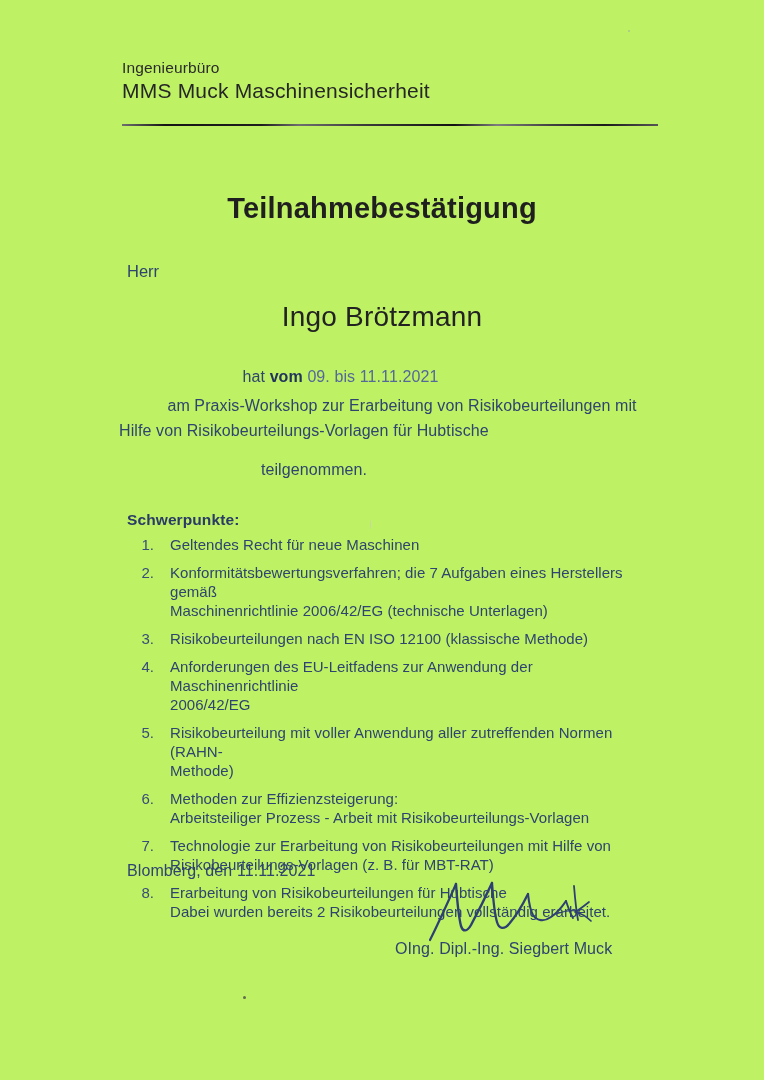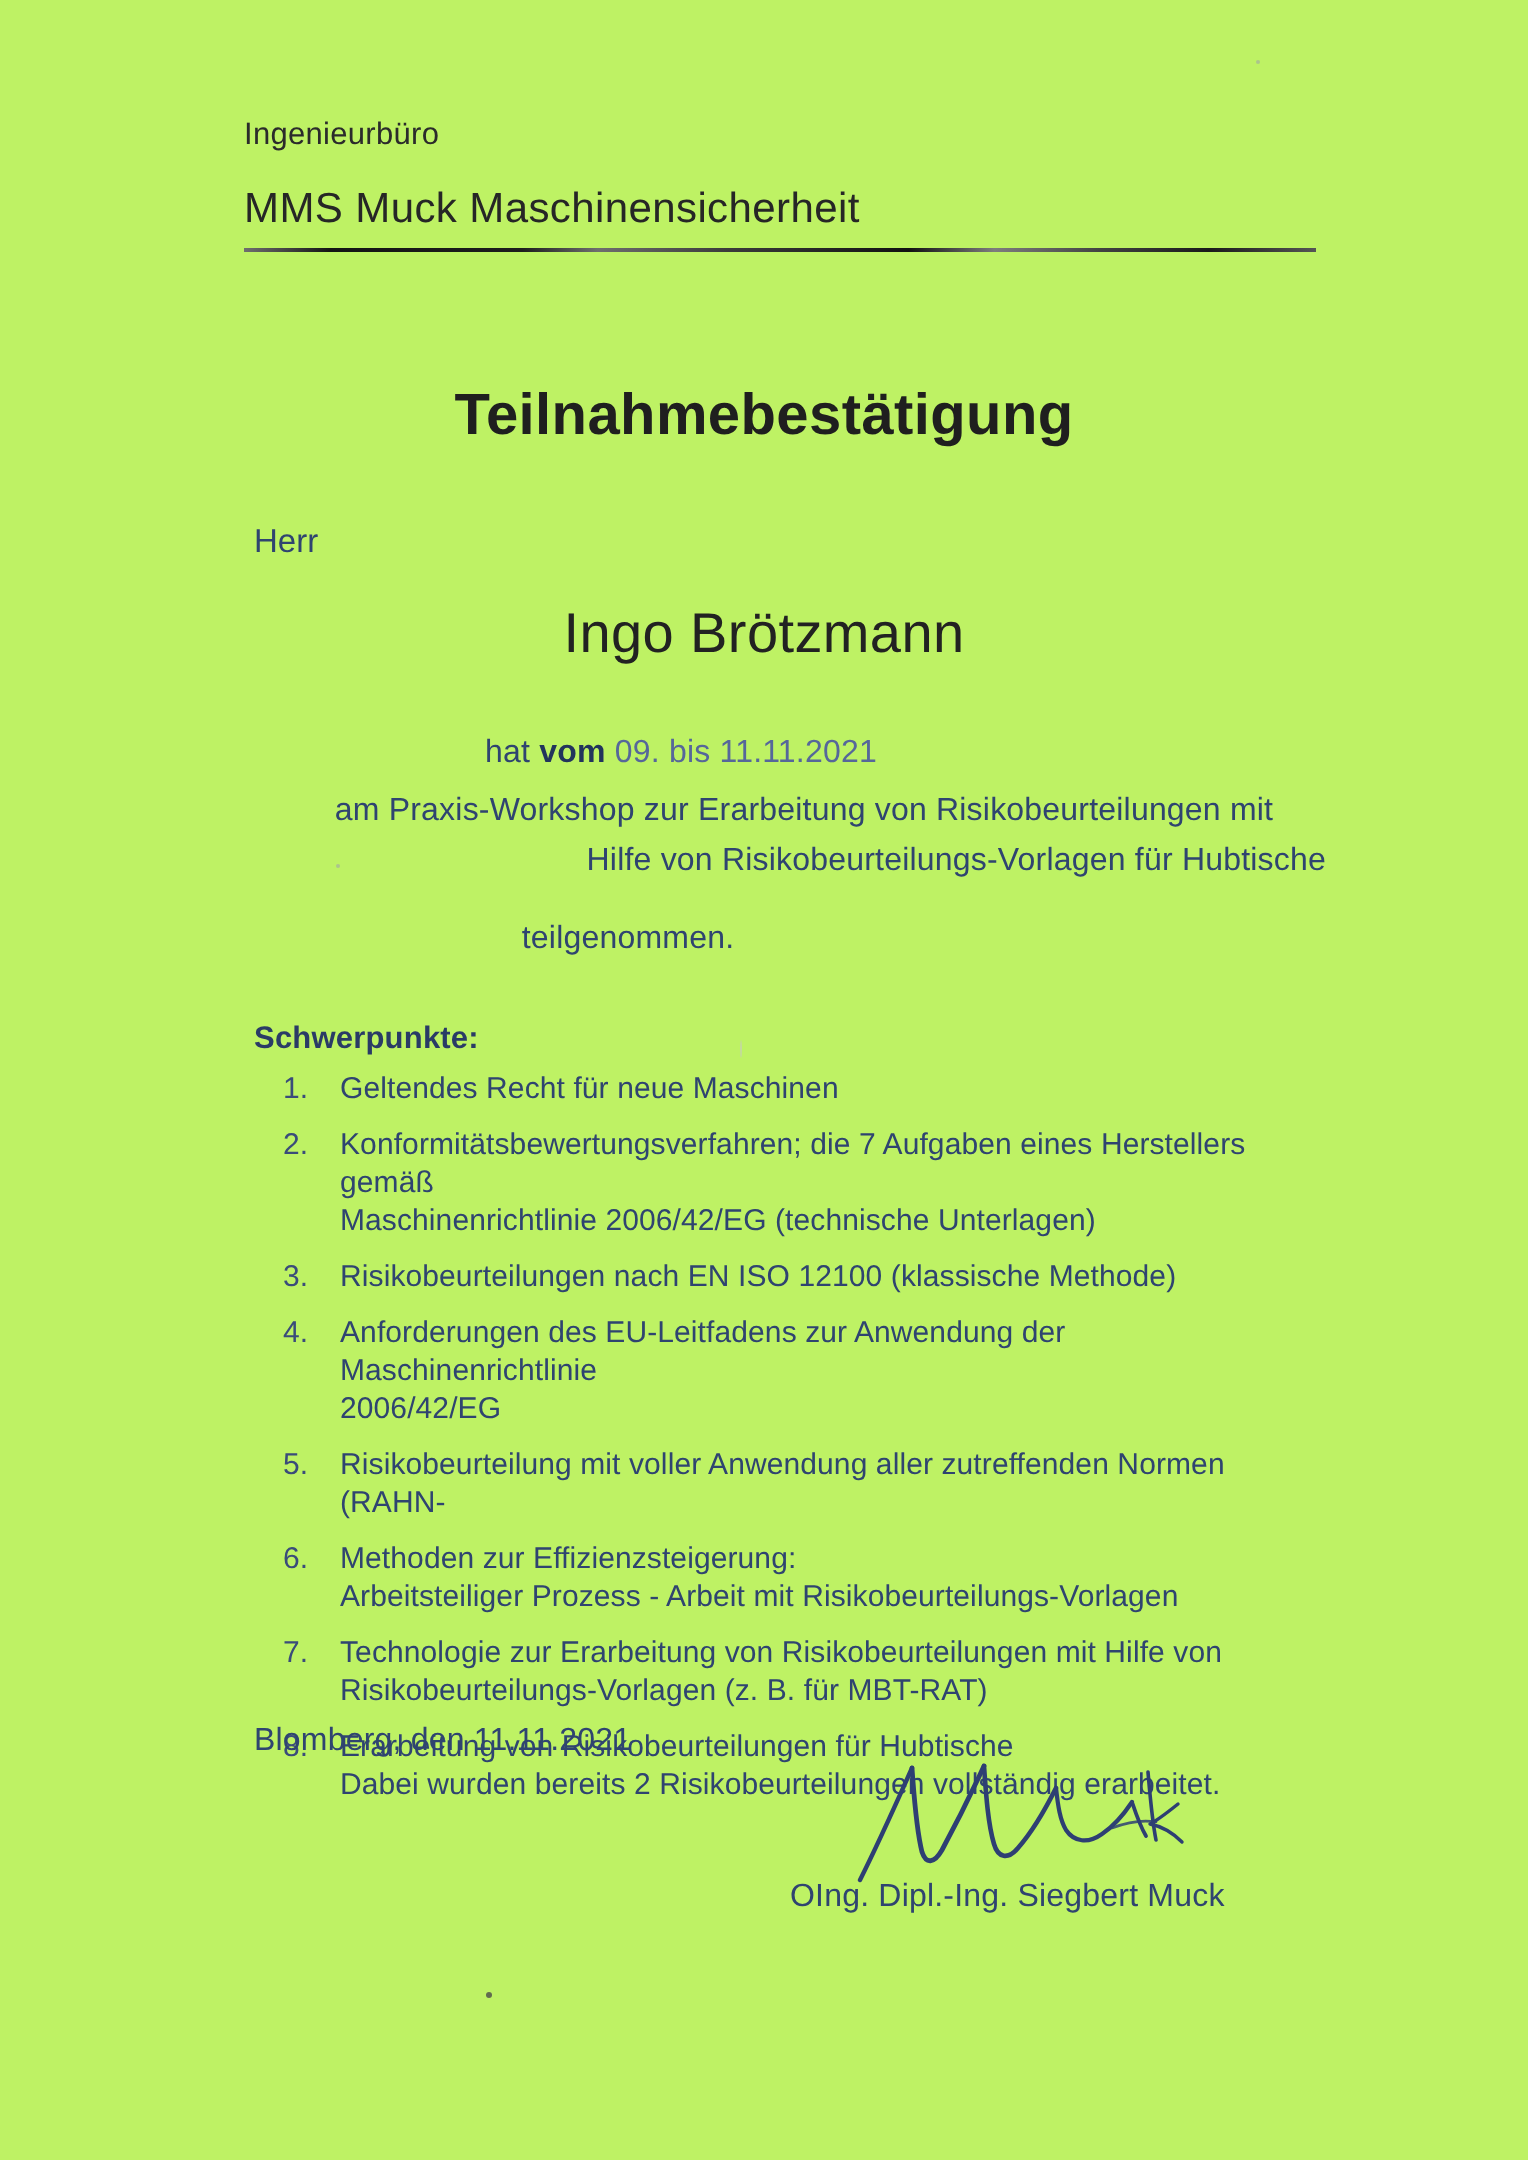--- a/index.html
+++ b/index.html
@@ -35,21 +35,21 @@
     line-height: 19px;
     color: #2b2b2b;
     letter-spacing: 0.15px;
     white-space: nowrap;
   }
   .letterhead-line2 {
     font-size: 21px;
     line-height: 26px;
     color: #262626;
     letter-spacing: 0.2px;
-    margin-top: 15px;
+    margin-top: 1px;
     white-space: nowrap;
   }
 
   .rule {
     position: absolute;
     left: 122px;
     top: 124px;
     width: 536px;
     height: 2px;
     background: linear-gradient(to right,
@@ -120,24 +120,24 @@
     color: #56679a;
   }
 
   .line-ws1 {
     left: 137px;
     top: 395px;
     width: 530px;
     text-align: center;
   }
   .line-ws2 {
-    left: 133px;
+    left: 119px;
     top: 420px;
     width: 530px;
-    text-align: right;
+    text-align: left;
   }
 
   .line-part {
     left: 0;
     top: 459px;
     width: 628px;
     text-align: center;
   }
 
   
@@ -286,20 +286,21 @@
         <div class="focus-num">4.</div>
         <div class="focus-text">
           <span class="sub">Anforderungen des EU-Leitfadens zur Anwendung der Maschinenrichtlinie</span>
           <span class="sub">2006/42/EG</span>
         </div>
       </div>
       <div class="focus-item">
         <div class="focus-num">5.</div>
         <div class="focus-text">
           <span class="sub">Risikobeurteilung mit voller Anwendung aller zutreffenden Normen (RAHN-</span>
+          <span class="sub">Methode)</span>
         </div>
       </div>
       <div class="focus-item">
         <div class="focus-num">6.</div>
         <div class="focus-text">
           <span class="sub">Methoden zur Effizienzsteigerung:</span>
           <span class="sub">Arbeitsteiliger Prozess - Arbeit mit Risikobeurteilungs-Vorlagen</span>
         </div>
       </div>
       <div class="focus-item">

